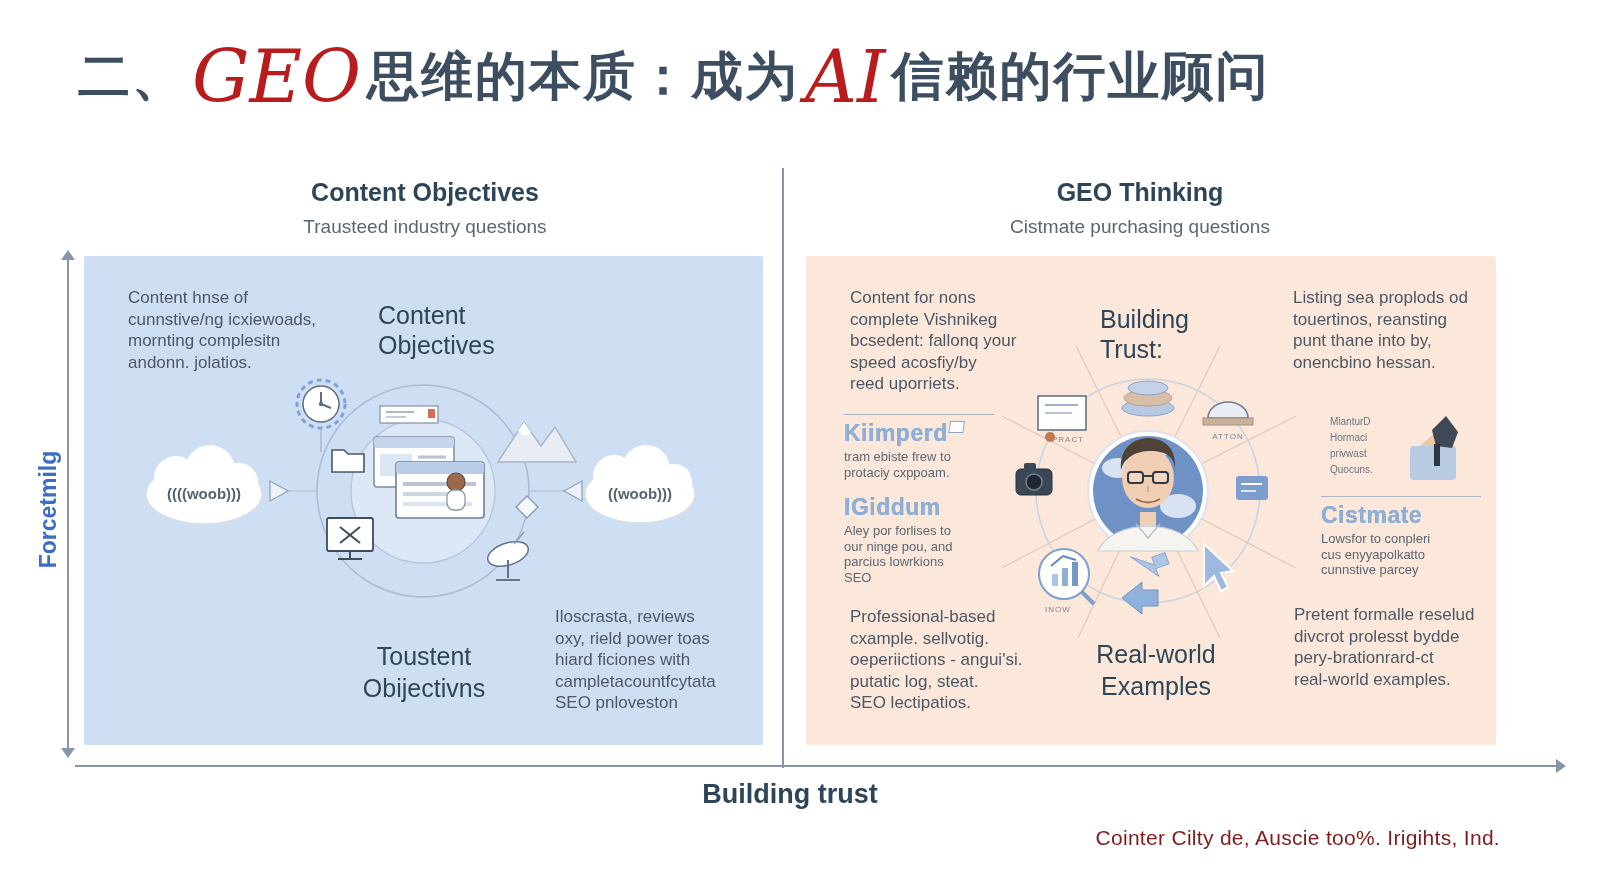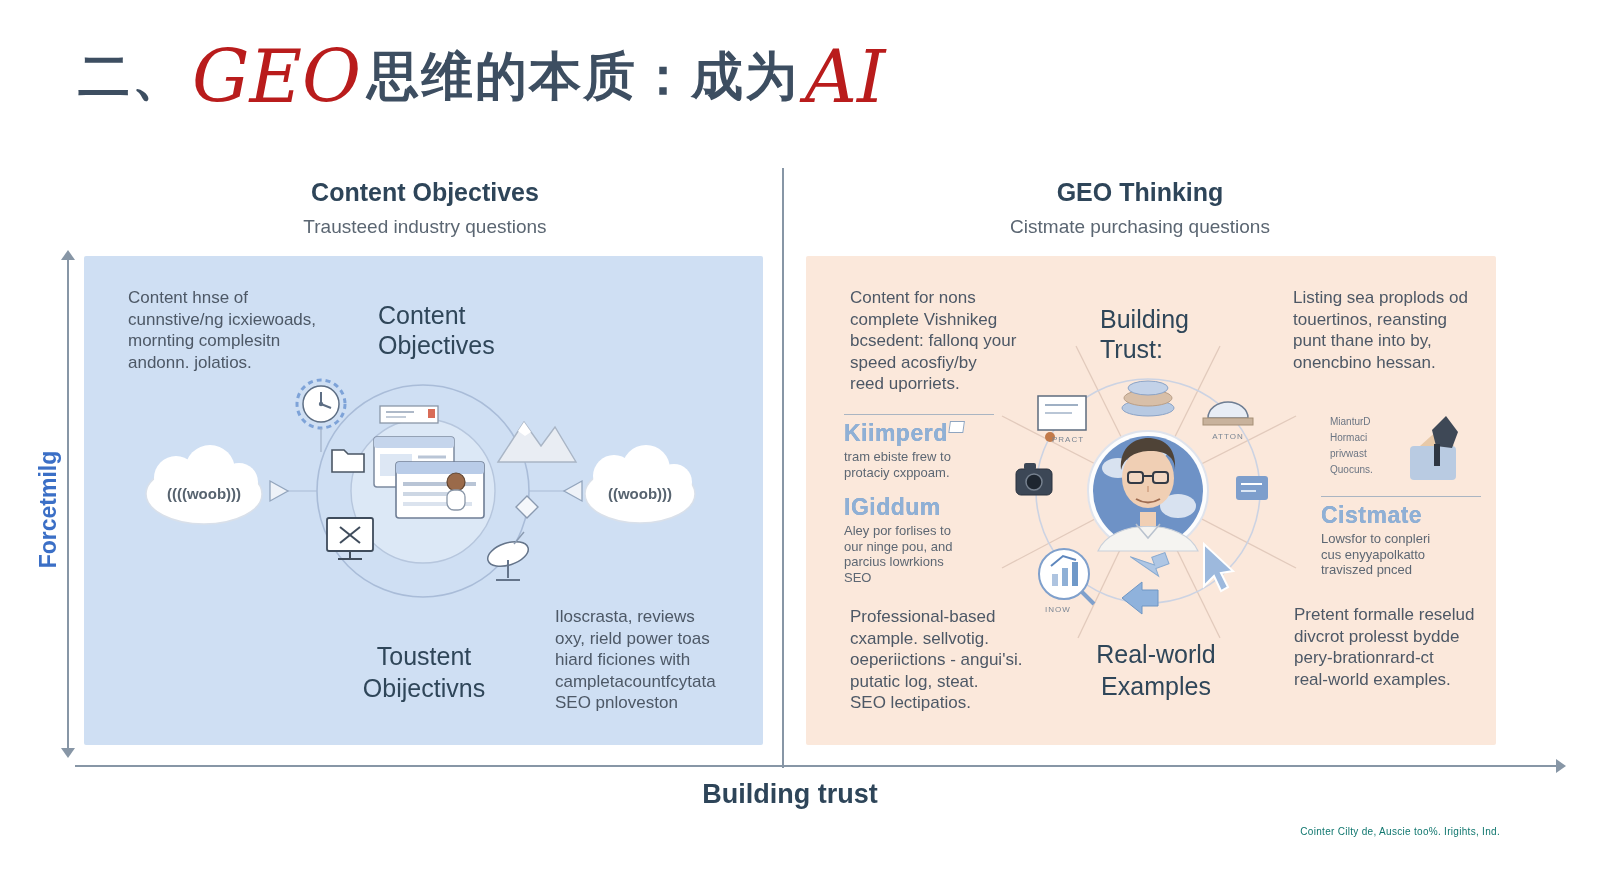--- a/index.html
+++ b/index.html
@@ -28,21 +28,21 @@
   .arr { position:absolute; width:0; height:0; }
   .yarr-top    { left:61px; top:250px; border-left:7px solid transparent; border-right:7px solid transparent; border-bottom:10px solid #8796a6; }
   .yarr-bottom { left:61px; top:748px; border-left:7px solid transparent; border-right:7px solid transparent; border-top:10px solid #8796a6; }
   .xaxis { position:absolute; left:75px; top:765px; width:1483px; height:2px; background:#8796a6; }
   .xarr  { left:1556px; top:759px; border-top:7px solid transparent; border-bottom:7px solid transparent; border-left:10px solid #8796a6; }
   .ylabel { position:absolute; left:-22px; top:496px; width:140px; text-align:center;
             transform:rotate(-90deg); font-size:23px; font-weight:700; color:#3b6fc6; }
   .xlabel { position:absolute; left:590px; top:779px; width:400px; text-align:center;
             font-size:27px; font-weight:700; color:#2e4559; }
 
-  .credit { position:absolute; right:100px; top:826px; font-size:10px; color:#0f766e; letter-spacing:0.3px;margin-left:6px; }
+  .credit { position:absolute; right:100px; top:826px; font-size:21px; color:#7f1d1d; letter-spacing:0.3px;margin-left:6px; }
 
   
   .panel { position:absolute; top:256px; height:489px; border-radius:2px; }
   .panel-left  { left:84px;  width:679px; background:#cfdff3; }
   .panel-right { left:806px; width:690px; background:#fbe8db; }
   .panel svg.illu { position:absolute; left:0; top:0; pointer-events:none; }
 
   .tb { position:absolute; white-space:pre-line; font-size:17px; line-height:21.5px; color:#4d5866; }
   .bighead { position:absolute; white-space:pre-line; font-size:25px; line-height:30px;
              font-weight:400; color:#2f4659; }
@@ -60,20 +60,21 @@
 </head>
 <body>
 
 <div class="stage">
 
   <div class="title">
     <span class="cjk">二、</span>
     <span class="script">GEO</span>
     <span class="cjk">思维的本质：成为</span>
     <span class="script">AI</span>
+    <span class="cjk">信赖的行业顾问</span>
   </div>
 
   <div class="qhead qhead-left">
     <div class="h">Content Objectives</div>
     <div class="sh">Trausteed industry questions</div>
   </div>
   <div class="qhead qhead-right">
     <div class="h">GEO Thinking</div>
     <div class="sh">Cistmate purchasing questions</div>
   </div>
@@ -318,21 +319,21 @@
 
     <div class="minitb" style="left:524px; top:158px; width:90px;">MianturD
 Hormaci
 privwast
 Quocuns.</div>
 
     <div class="bluelabel ruled" style="left:515px; top:240px; width:160px;">
       <span class="bt">Cistmate</span>
       <div class="bs">Lowsfor to conpleri
 cus enyyapolkatto
-traviszed pnced</div>
+cunnstive parcey</div>
     </div>
 
     <div class="tb" style="left:44px; top:350px; width:215px;">Professional-based
 cxample. sellvotig.
 oeperiictions - angui'si.
 putatic log, steat.
 SEO lectipatios.</div>
 
     <div class="bighead centered" style="left:245px; top:382px; width:210px; line-height:32px;">Real-world
 Examples</div>

